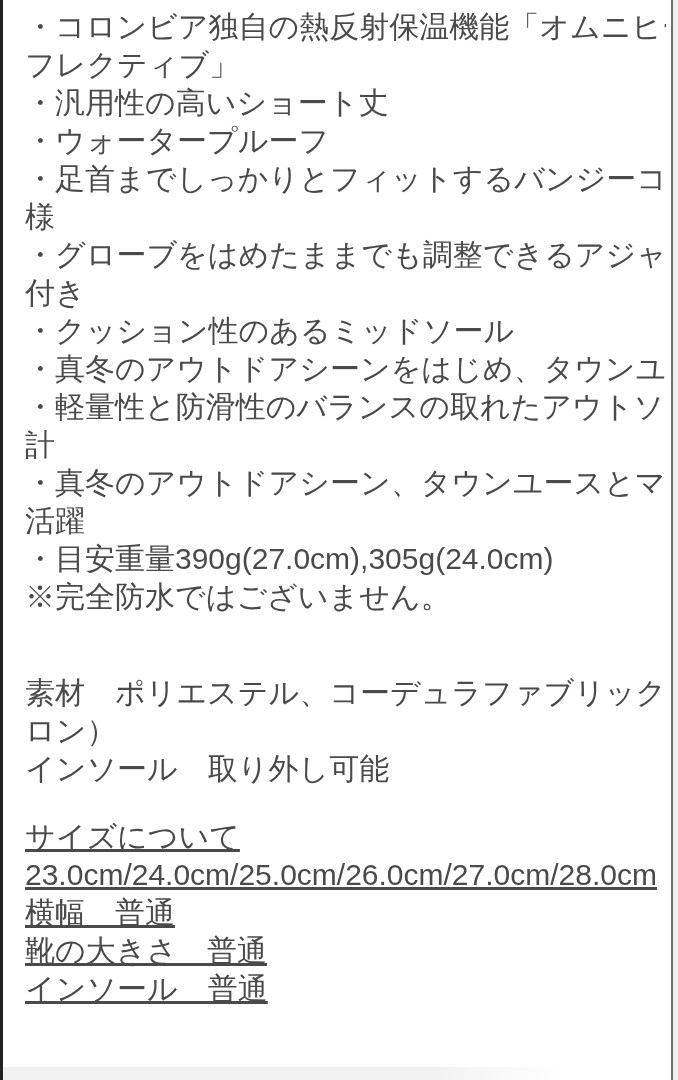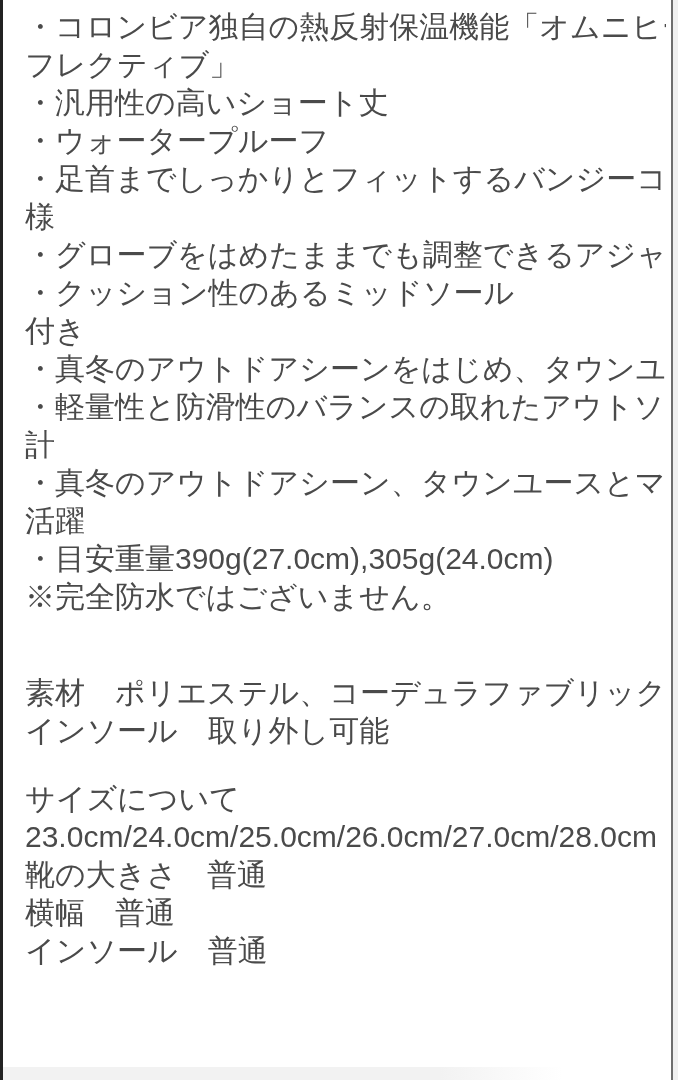--- a/index.html
+++ b/index.html
@@ -49,21 +49,21 @@
     line-height: 38px;
     overflow: hidden;
   }
   .text-line {
     white-space: nowrap;
     height: 38px;
     overflow: hidden;
   }
   .note-section { }
   .material-section { margin-top: 58px; }
-  .size-section { margin-top: 30px; }
+  .size-section { margin-top: 30px; text-decoration: underline; }
   .bottom-fade {
     position: absolute;
     left: 3px;
     bottom: 0;
     height: 13px;
     width: 560px;
     background: linear-gradient(to right, #f2f2f2 0%, #f2f2f2 78%, rgba(255,255,255,0) 100%);
   }
 </style>
 </head>
@@ -78,45 +78,46 @@
   <div class="content">
 
     <div class="feature-section">
         <div class="text-line">・コロンビア独自の熱反射保温機能「オムニヒートリ</div>
         <div class="text-line">フレクティブ」</div>
         <div class="text-line">・汎用性の高いショート丈</div>
         <div class="text-line">・ウォータープルーフ</div>
         <div class="text-line">・足首までしっかりとフィットするバンジーコード仕</div>
         <div class="text-line">様</div>
         <div class="text-line">・グローブをはめたままでも調整できるアジャスター</div>
+        <div class="text-line">付き</div>
         <div class="text-line">・クッション性のあるミッドソール</div>
-        <div class="text-line">付き</div>
         <div class="text-line">・真冬のアウトドアシーンをはじめ、タウンユースで</div>
         <div class="text-line">・軽量性と防滑性のバランスの取れたアウトソール設</div>
         <div class="text-line">計</div>
         <div class="text-line">・真冬のアウトドアシーン、タウンユースとマルチに</div>
         <div class="text-line">活躍</div>
         <div class="text-line">・目安重量390g(27.0cm),305g(24.0cm)</div>
       </div>
 
     <div class="note-section">
       <div class="text-line">※完全防水ではございません。</div>
     </div>
 
     <div class="material-section">
         <div class="text-line">素材　ポリエステル、コーデュラファブリック（ナイ</div>
+        <div class="text-line">ロン）</div>
         <div class="text-line">インソール　取り外し可能</div>
       </div>
 
     <div class="size-section">
       <div class="text-line">サイズについて</div>
       <div class="text-line">23.0cm/24.0cm/25.0cm/26.0cm/27.0cm/28.0cm</div>
       <div>
+          <div class="text-line">横幅　普通</div>
           <div class="text-line">靴の大きさ　普通</div>
-          <div class="text-line">横幅　普通</div>
           <div class="text-line">インソール　普通</div>
         </div>
     </div>
 
   </div>
 
   <div class="bottom-fade"></div>
 
 </div>
 

